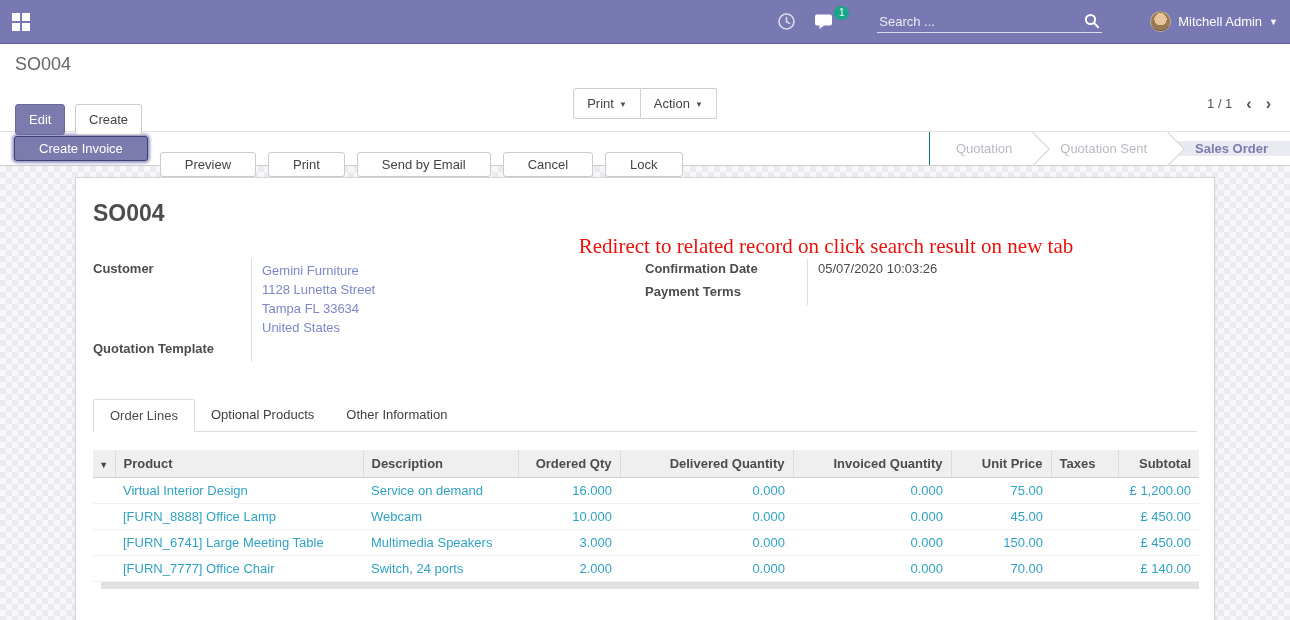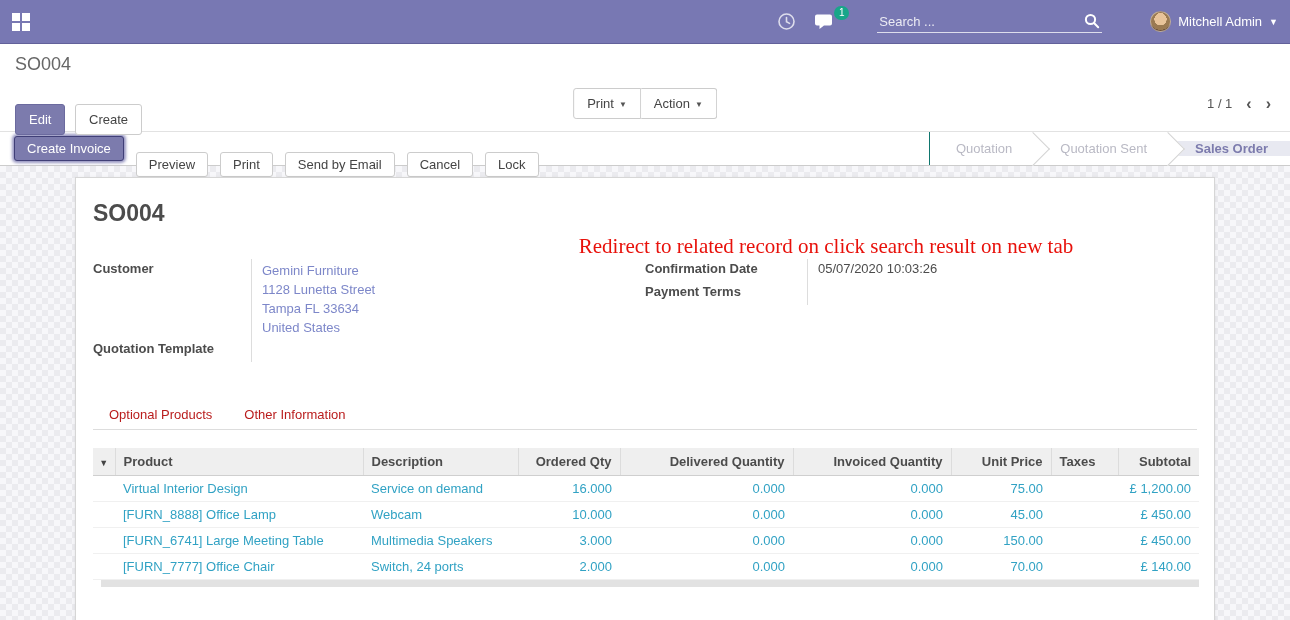--- a/index.html
+++ b/index.html
@@ -40,21 +40,21 @@
   .cp-center .btn{border-radius:0;margin:0;}
   .cp-center .btn:first-child{border-radius:3px 0 0 3px;}
   .cp-center .btn:last-child{border-radius:0 3px 3px 0;border-left:none;}
   .dd-caret{font-size:8px;color:#555;margin-left:5px;vertical-align:middle;}
   .pager{position:absolute;right:4px;display:flex;align-items:center;gap:14px;color:#555;}
   .pager-arrow{font-size:16px;font-weight:bold;color:#555;cursor:pointer;line-height:1;}
 
   
   .statusbar{border-top:1px solid #e2e2e2;border-bottom:1px solid #ccc;background:#fff;display:flex;align-items:stretch;height:35px;}
   .sb-left{display:flex;align-items:center;padding-left:14px;gap:6px;}
-  .btn-sm{padding:5px 12px;}
+  .btn-sm{padding:5px 24px;}
   .btn-focus{background:var(--primary);color:#fff;border:1px solid #403f77;box-shadow:0 0 3px 2px rgba(93,92,160,.65);}
   .steps{margin-left:auto;display:flex;align-items:center;border-left:1px solid #0f766e;}
   .step{position:relative;display:flex;align-items:center;padding:0 22px 0 26px;color:#b9b9c4;font-size:13px;cursor:pointer;background:#fff;}
   .step::after{content:'';position:absolute;right:-11px;top:50%;width:23px;height:23px;transform:translateY(-50%) rotate(45deg);border-top:1px solid #d4d4d4;border-right:1px solid #d4d4d4;background:#fff;z-index:2;}
   .step:last-child::after{display:none;}
   .step.active{background:var(--active-step-bg);color:var(--primary);font-weight:bold;}
 
   
   .form-bg{height:459px;background-color:#f7f7fa;
     background-image:
@@ -72,21 +72,21 @@
   .field-row{display:flex;}
   .field-label{width:158px;font-weight:bold;color:#4c4c4c;padding:2px 10px 2px 0;flex-shrink:0;}
   .field-col.right .field-label{width:162px;}
   .field-value{flex:1;border-left:1px solid #ddd;padding:2px 0 2px 10px;min-height:23px;}
   .field-value .line{line-height:19px;color:var(--link);}
   .field-value.plain{color:#4c4c4c;}
   a.rec-link{color:var(--link);text-decoration:none;cursor:pointer;}
 
   
   .tabs{display:flex;margin-top:36px;border-bottom:1px solid #ddd;padding-left:0;}
-  .tab{padding:8px 16px;color:#b91c1c;cursor:pointer;position:relative;top:1px;}
+  .tab{padding:8px 16px;color:#404040;cursor:pointer;position:relative;top:1px;}
   .tab.active{color:#4c4c4c;background:#fff;border:1px solid #ddd;border-bottom:1px solid #fff;border-radius:2px 2px 0 0;}
 
   
   table.olist{width:1106px;border-collapse:collapse;margin-top:18px;table-layout:fixed;}
   .olist th{background:#efefef;border-bottom:1px solid #cfcfcf;border-right:1px solid #dcdcdc;font-size:13px;font-weight:bold;color:#4c4c4c;padding:5px 8px;text-align:left;height:27px;cursor:pointer;}
   .olist th:last-child{border-right:none;}
   .olist th.num{text-align:right;}
   .olist td{border-bottom:1px solid #f0f0f0;padding:5px 8px;color:var(--cell);height:26px;cursor:pointer;}
   .olist td.num{text-align:right;}
   .olist .caret-cell{text-align:center;padding:5px 2px;}
@@ -198,20 +198,21 @@
           <div class="field-value plain">05/07/2020 10:03:26</div>
         </div>
         <div class="field-row">
           <div class="field-label">Payment Terms</div>
           <div class="field-value plain"></div>
         </div>
       </div>
     </div>
 
     <div class="tabs">
+      <div class="tab active">Order Lines</div>
       <div class="tab">Optional Products</div>
       <div class="tab">Other Information</div>
     </div>
 
     <table class="olist">
       <colgroup>
         <col style="width:22px">
           <col style="width:248px">
           <col style="width:155px">
           <col style="width:102px">

